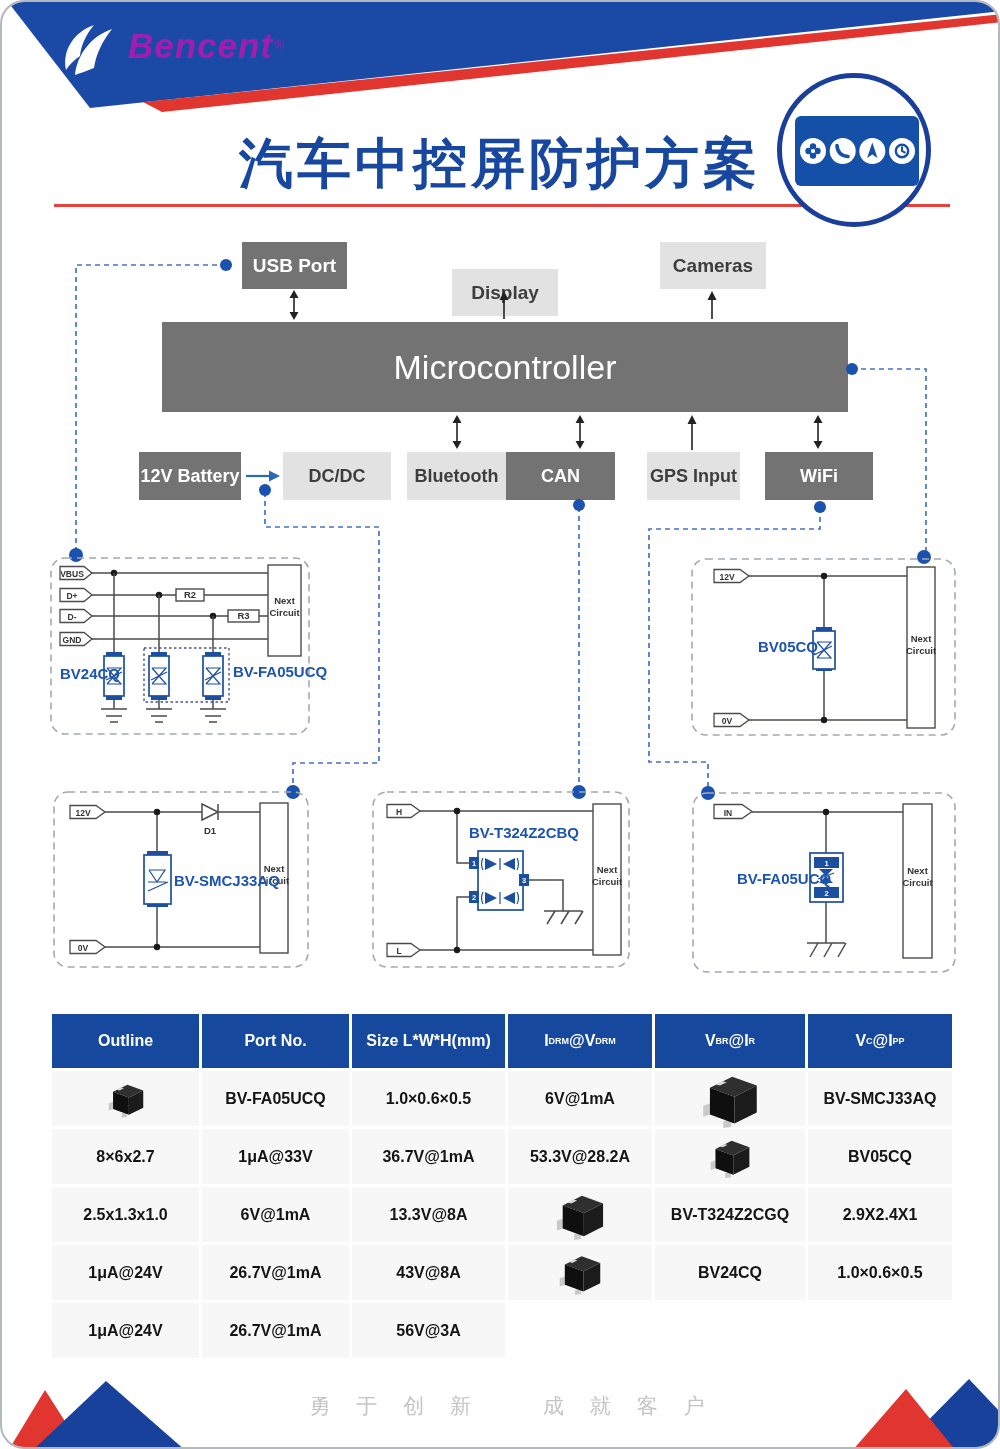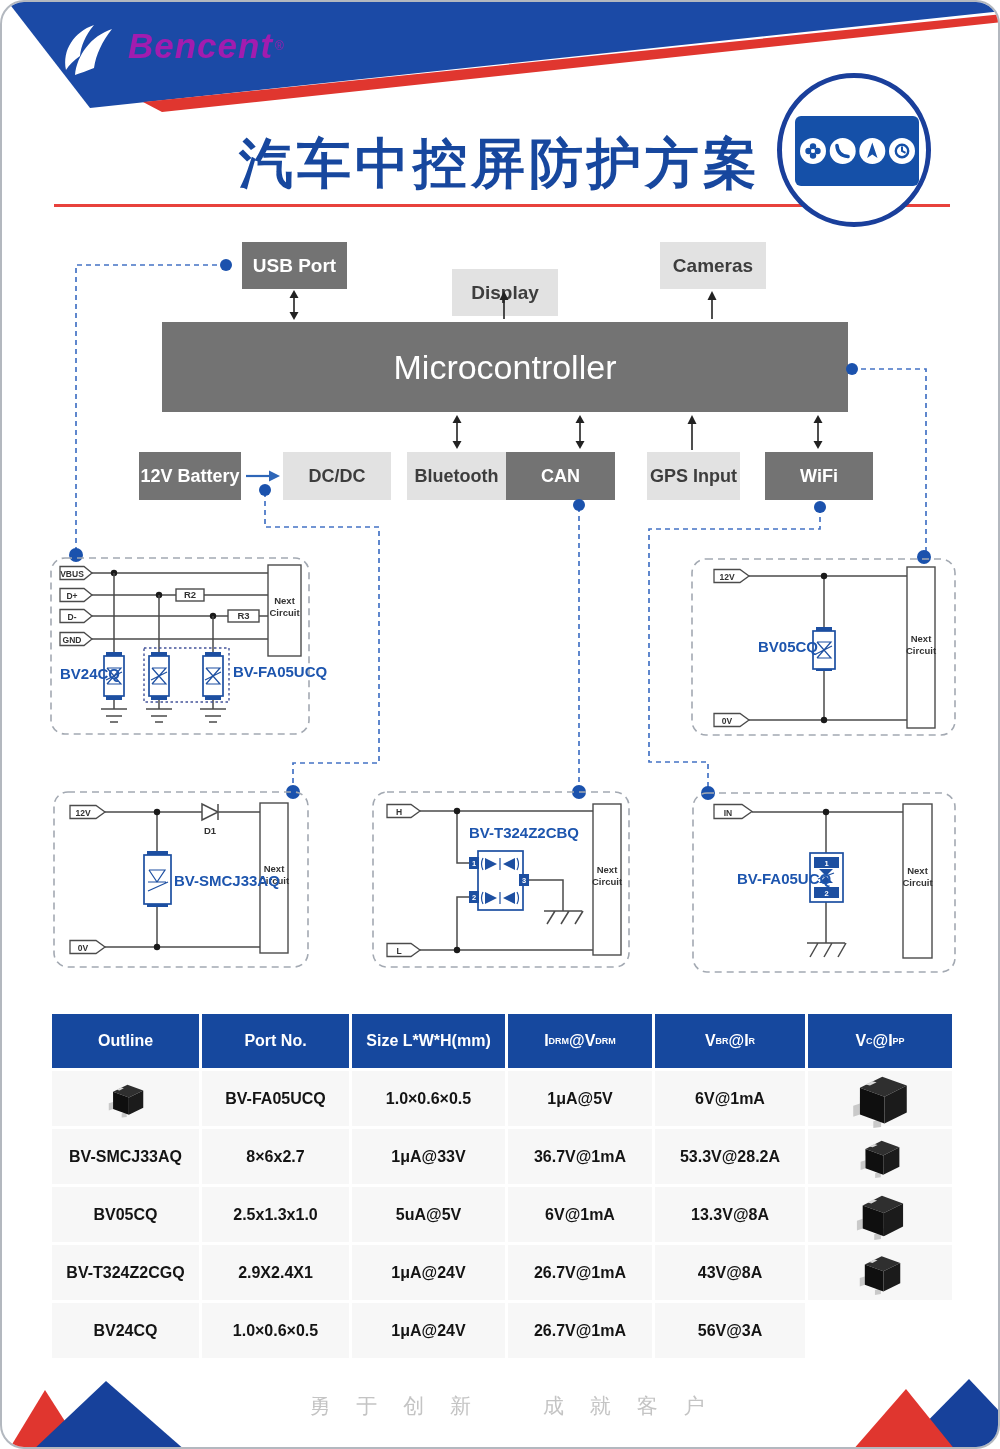--- a/index.html
+++ b/index.html
@@ -348,42 +348,40 @@
         <sub>PP</sub>
       </div>
 
     <div class="td">
         <svg width="46" height="38" viewBox="0 0 64 52">
           <use href="#pkg"></use>
         </svg>
       </div>
     <div class="td">BV-FA05UCQ</div>
     <div class="td">1.0×0.6×0.5</div>
-    <div class="td">1μA@5V</div>
     <div class="td">6V@1mA</div>
 
     <div class="td">
         <svg width="72" height="58" viewBox="0 0 64 52">
           <use href="#pkg"></use>
         </svg>
       </div>
     <div class="td">BV-SMCJ33AQ</div>
     <div class="td">8×6x2.7</div>
     <div class="td">1μA@33V</div>
     <div class="td">36.7V@1mA</div>
     <div class="td">53.3V@28.2A</div>
 
     <div class="td">
         <svg width="52" height="42" viewBox="0 0 64 52">
           <use href="#pkg"></use>
         </svg>
       </div>
     <div class="td">BV05CQ</div>
     <div class="td">2.5x1.3x1.0</div>
-    <div class="td">5uA@5V</div>
     <div class="td">6V@1mA</div>
     <div class="td">13.3V@8A</div>
 
     <div class="td">
         <svg width="64" height="50" viewBox="0 0 64 52">
           <use href="#pkg"></use>
         </svg>
       </div>
     <div class="td">BV-T324Z2CGQ</div>
     <div class="td">2.9X2.4X1</div>

